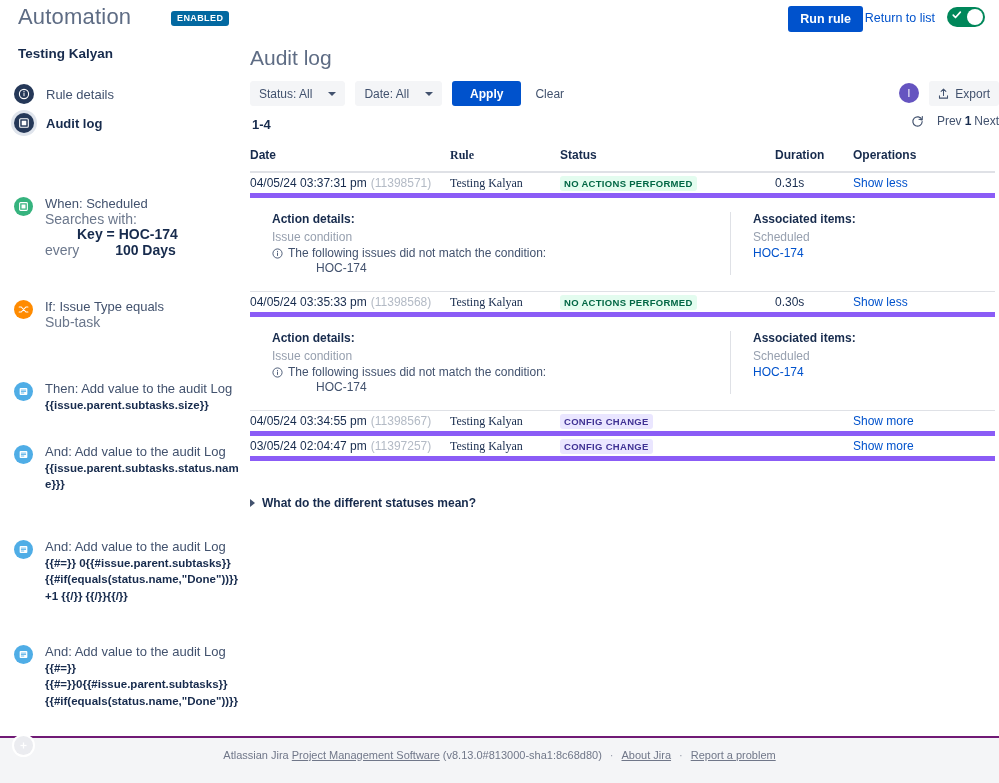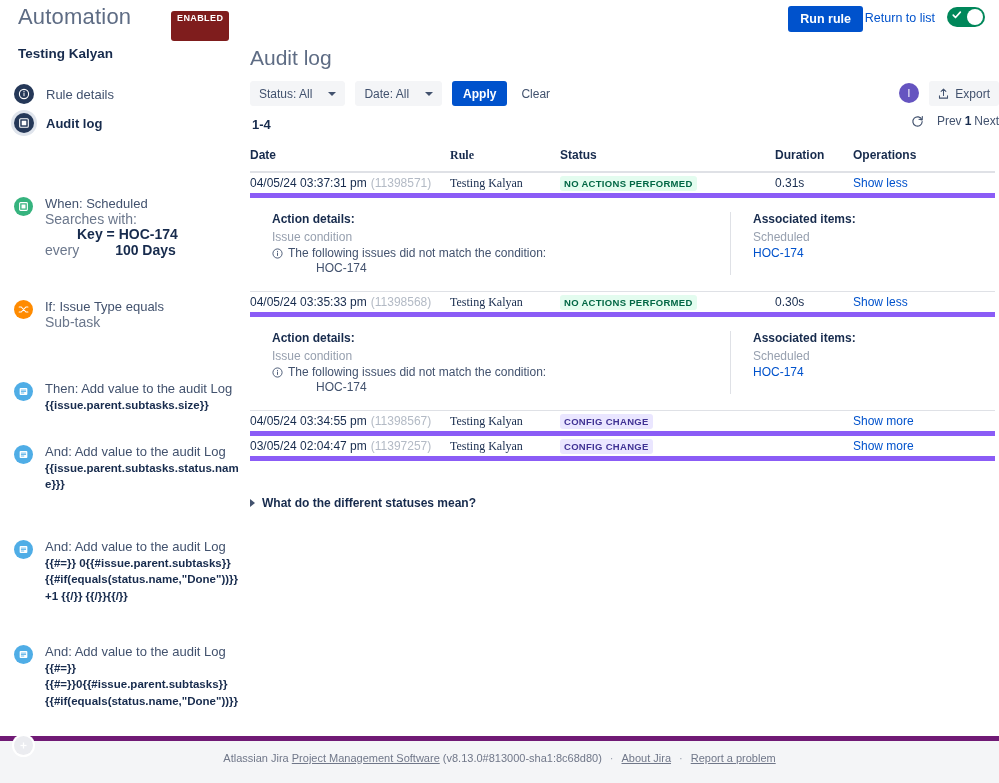--- a/index.html
+++ b/index.html
@@ -17,23 +17,23 @@
   
   .topbar {
     position: absolute; top: 0; left: 0; width: 999px; height: 36px;
   }
   .app-title {
     position: absolute; left: 18px; top: 4px;
     font-size: 22px; font-weight: 400; color: #5e6c84; letter-spacing: .2px;
   }
   .enabled-badge {
     position: absolute; left: 171px; top: 11px;
-    background: #7f1d1d; color: #ffffff;
+    background: #0369a1; color: #ffffff;
     font-size: 9px; font-weight: 700; letter-spacing: .4px;
-    padding: 2px 6px 17px 6px; border-radius: 3px; line-height: 11px;
+    padding: 2px 6px 2px 6px; border-radius: 3px; line-height: 11px;
   }
   .run-rule-btn {
     position: absolute; right: 136px; top: 6px;
     background: #0052cc; color: #fff; border: none; border-radius: 3px;
     font-size: 12.5px; font-weight: 600; padding: 6px 12px; cursor: pointer;
     font-family: "Liberation Sans", sans-serif;
   }
   .return-link {
     position: absolute; right: 64px; top: 11px;
     color: #0052cc; font-size: 12.5px; cursor: pointer;
@@ -109,21 +109,21 @@
     height: 25px; display: flex; align-items: center; padding: 0 8px;
     font-size: 12px; color: #42526e; cursor: pointer; margin-right: 10px;
   }
   .select-box .caret {
     margin-left: 16px; width: 0; height: 0;
     border-left: 4px solid transparent; border-right: 4px solid transparent;
     border-top: 4.5px solid #42526e;
   }
   .apply-btn {
     background: #0052cc; color: #fff; border: none; border-radius: 3px;
-    height: 25px; padding: 0 11px; font-size: 12px; font-weight: 600; cursor: pointer;
+    height: 25px; padding: 0 18px; font-size: 12px; font-weight: 600; cursor: pointer;
     font-family: "Liberation Sans", sans-serif; margin-right: 4px;
   }
   .clear-btn {
     background: transparent; border: none; height: 25px; padding: 0 10px;
     font-size: 12px; color: #42526e; cursor: pointer;
     font-family: "Liberation Sans", sans-serif;
   }
   .avatar {
     position: absolute; right: 80px; top: 47px;
     width: 20px; height: 20px; border-radius: 50%; background: #6554c0;
@@ -192,21 +192,21 @@
   }
   .statuses-q .chev {
     margin-right: 7px; width: 0; height: 0;
     border-top: 4px solid transparent; border-bottom: 4px solid transparent;
     border-left: 5px solid #42526e;
   }
 
   
   .footer {
     position: absolute; left: 0; bottom: 0; width: 999px; height: 47px;
-    background: #f4f5f7; border-top: 5px solid #701a75;
+    background: #f4f5f7; border-top: 2px solid #701a75;
   }
   .footer-inner {
     position: absolute; left: 0; right: 0; top: 11px; text-align: center;
     font-size: 11px; color: #707789;
   }
   .footer-inner a { color: #707789; text-decoration: underline; cursor: pointer; }
   .footer-inner .sep { margin: 0 8px; color: #9aa0ad; }
 </style>
 </head>
 <body>

